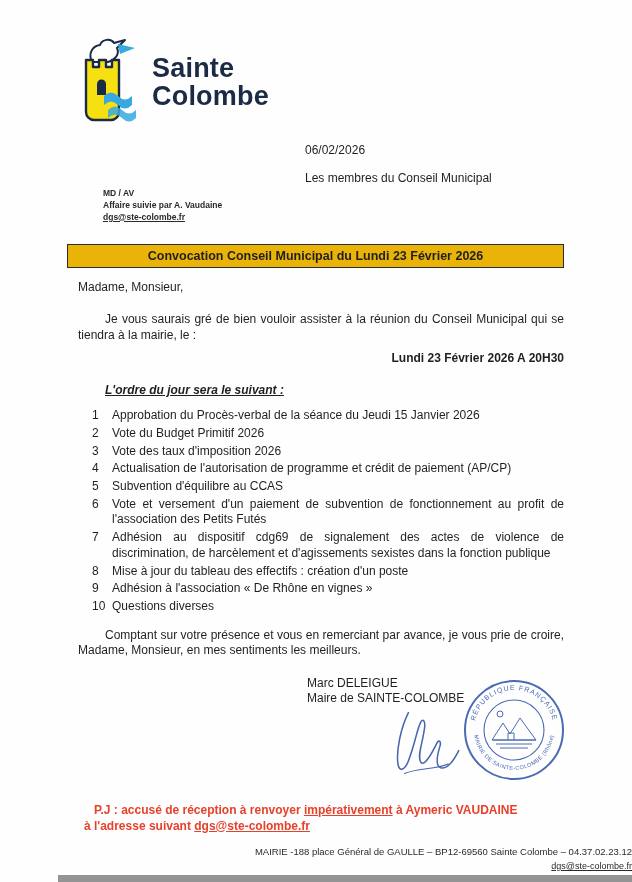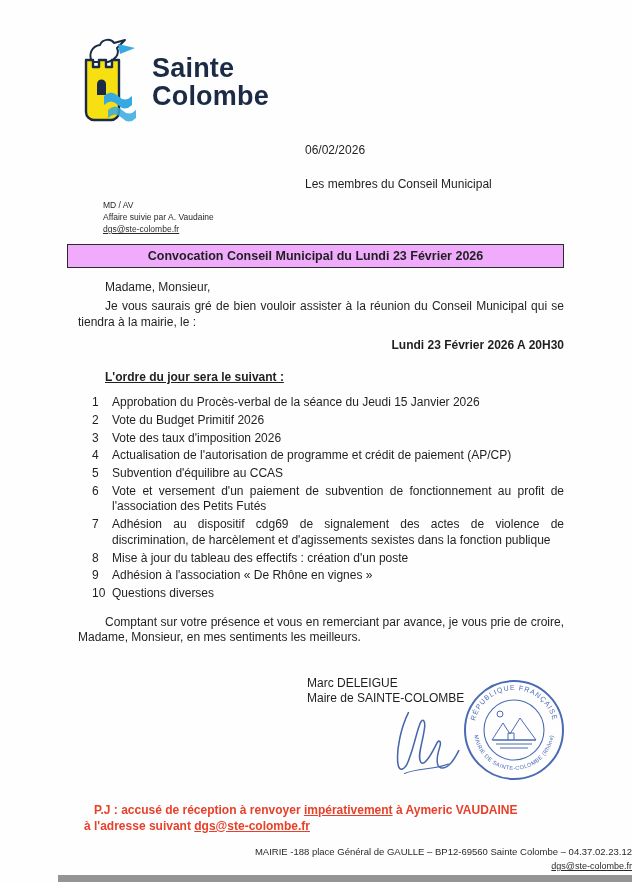--- a/index.html
+++ b/index.html
@@ -15,41 +15,41 @@
     font-size: 12px;
     overflow: hidden;
   }
 
   
   .logo { position: absolute; left: 78px; top: 36px; display: flex; align-items: center; gap: 10px; }
   .logo-text { font-weight: bold; color: var(--logo_navy, #1b2b45); font-size: 27px; line-height: 1.02; letter-spacing: 0.2px; }
 
   
   .letter-date { position: absolute; left: 305px; top: 143px; }
-  .recipient   { position: absolute; left: 305px; top: 177px; }
-
-  
-  .ref-block { position: absolute; left: 103px; top: 200px; font-size: 8.5px; line-height: 1.4; color: #2a2a2a; }
+  .recipient   { position: absolute; left: 305px; top: 171px; }
+
+  
+  .ref-block { position: absolute; left: 103px; top: 188px; font-size: 8.5px; line-height: 1.4; color: #2a2a2a; font-weight: bold; }
   .ref-block a { color: #2a2a2a; text-decoration: underline; }
 
   
   .title-box {
     position: absolute; left: 67px; top: 244px; width: 497px;
     border: 1.6px solid #2b2b2b;
     text-align: center; font-weight: bold; font-size: 12.5px;
     padding: 4px 2px;
-    background: #f0abfc;
+    background: #eab308;
   }
 
   
   .body-flow { position: absolute; left: 78px; top: 276px; width: 486px; line-height: 1.28; }
-  .salutation { margin-left: 27px; margin-top: 4px; }
-  .intro { margin-top: 4px; text-indent: 27px; text-align: justify; }
+  .salutation { margin-top: 4px; }
+  .intro { margin-top: 17px; text-indent: 27px; text-align: justify; }
   .meeting { margin-top: 8px; font-weight: bold; text-align: right; padding-left: 24px; }
-  .agenda-heading { margin-top: 17px; margin-left: 27px; font-weight: bold; text-decoration: underline; }
+  .agenda-heading { margin-top: 17px; margin-left: 27px; font-weight: bold; text-decoration: underline; font-style: italic; }
   .agenda { margin-top: 9px; margin-left: 14px; }
   .agenda-row { display: flex; margin-bottom: 2.5px; }
   .agenda-row .num { flex: 0 0 16px; }
   .agenda-row .txt { flex: 1; text-align: justify; padding-left: 4px; }
   .closing { margin-top: 13px; text-indent: 27px; text-align: justify; }
 
   
   .sig-block { position: absolute; left: 307px; top: 676px; line-height: 1.25; }
   .signature-svg { position: absolute; left: 378px; top: 700px; }
   .stamp-svg { position: absolute; left: 462px; top: 678px; opacity: 0.92; }

